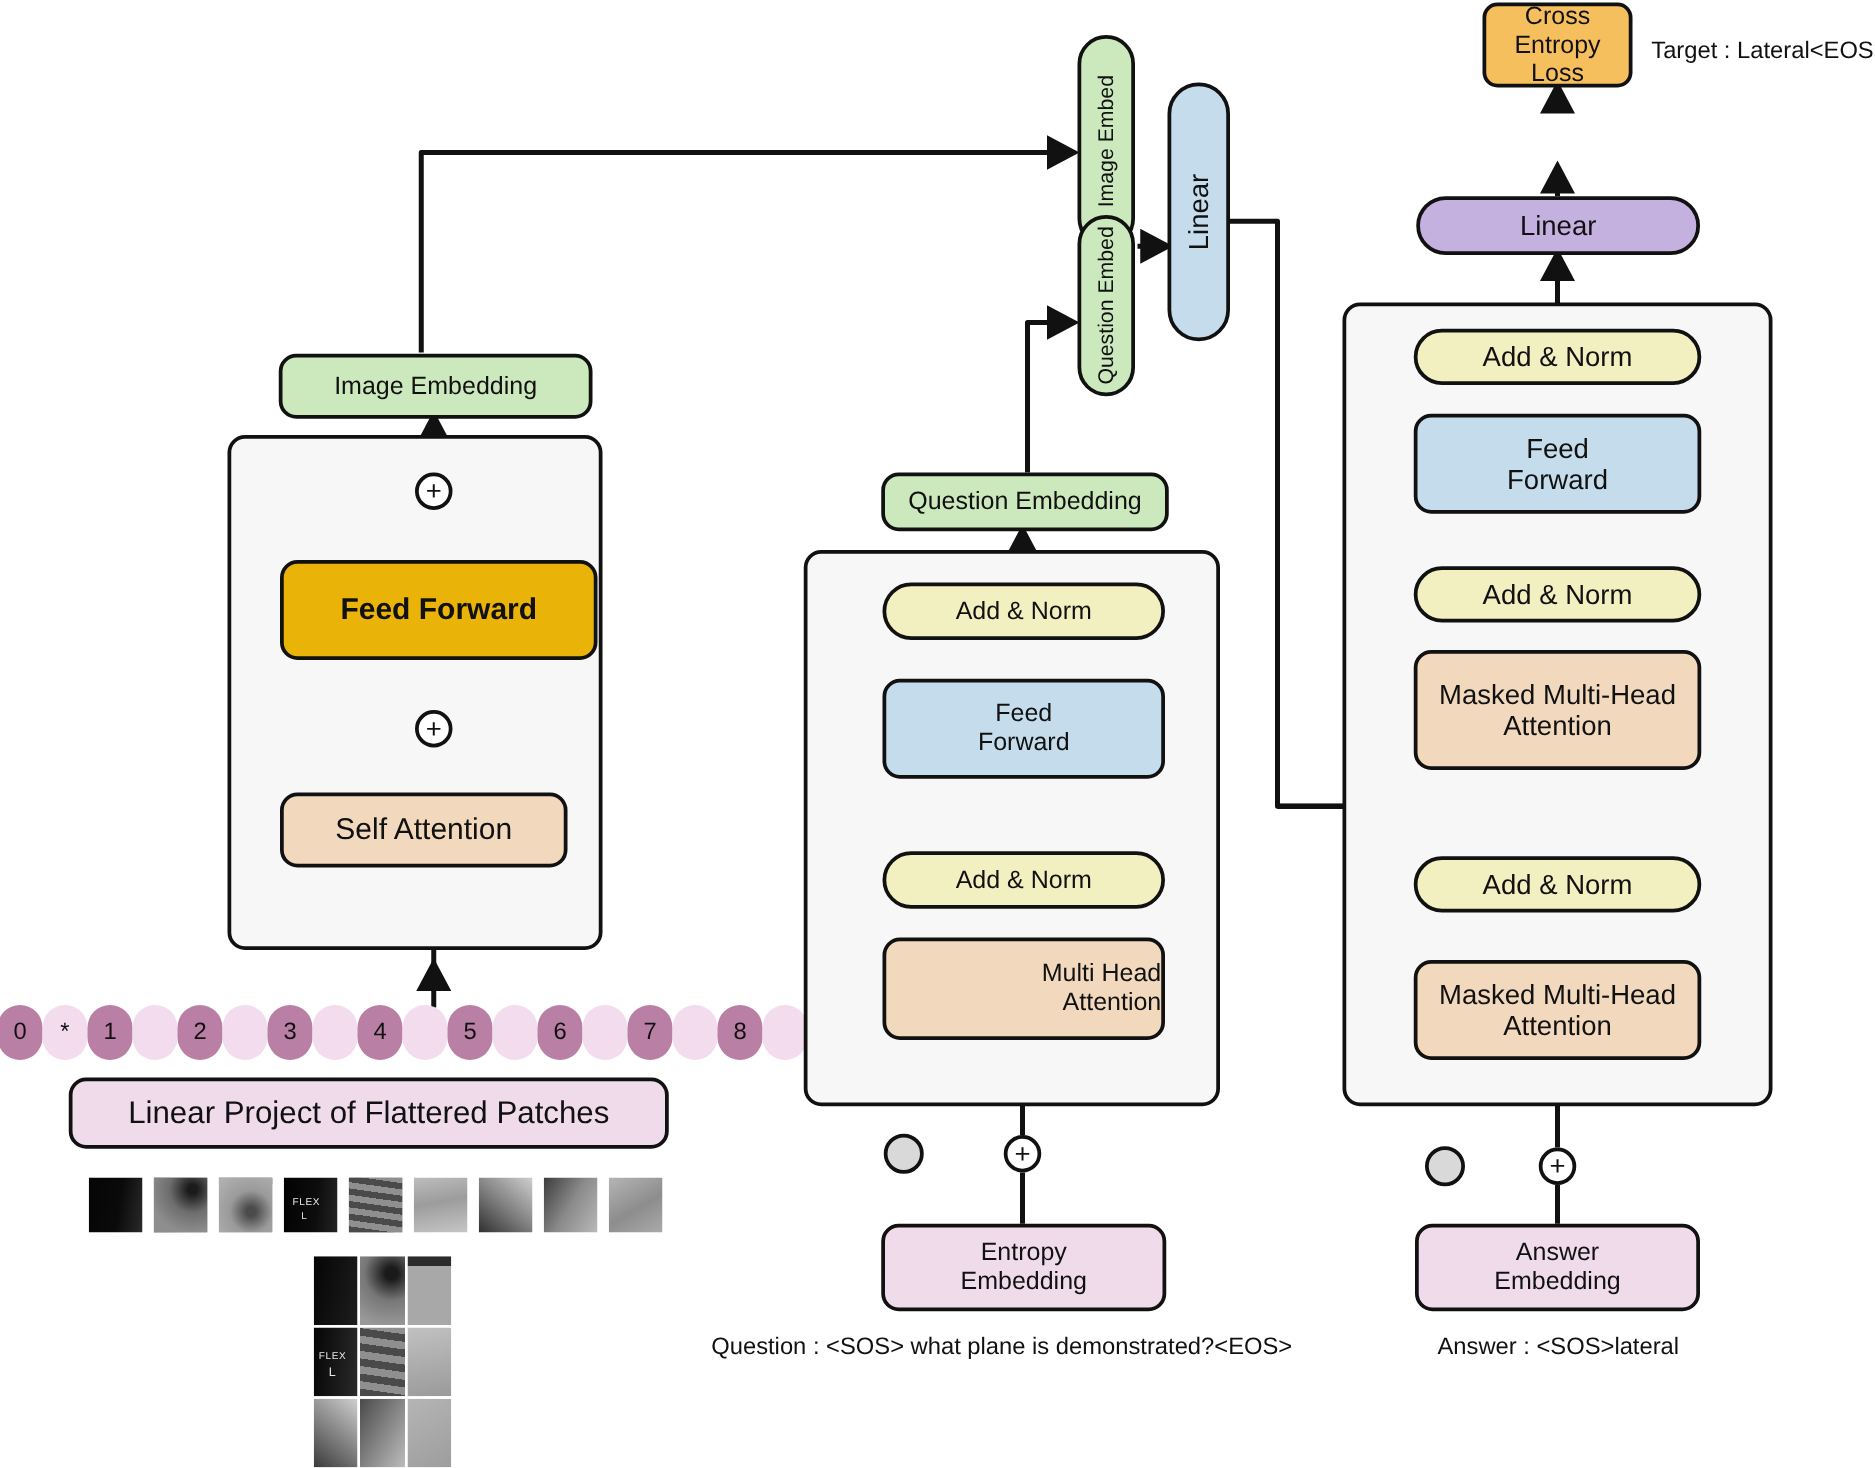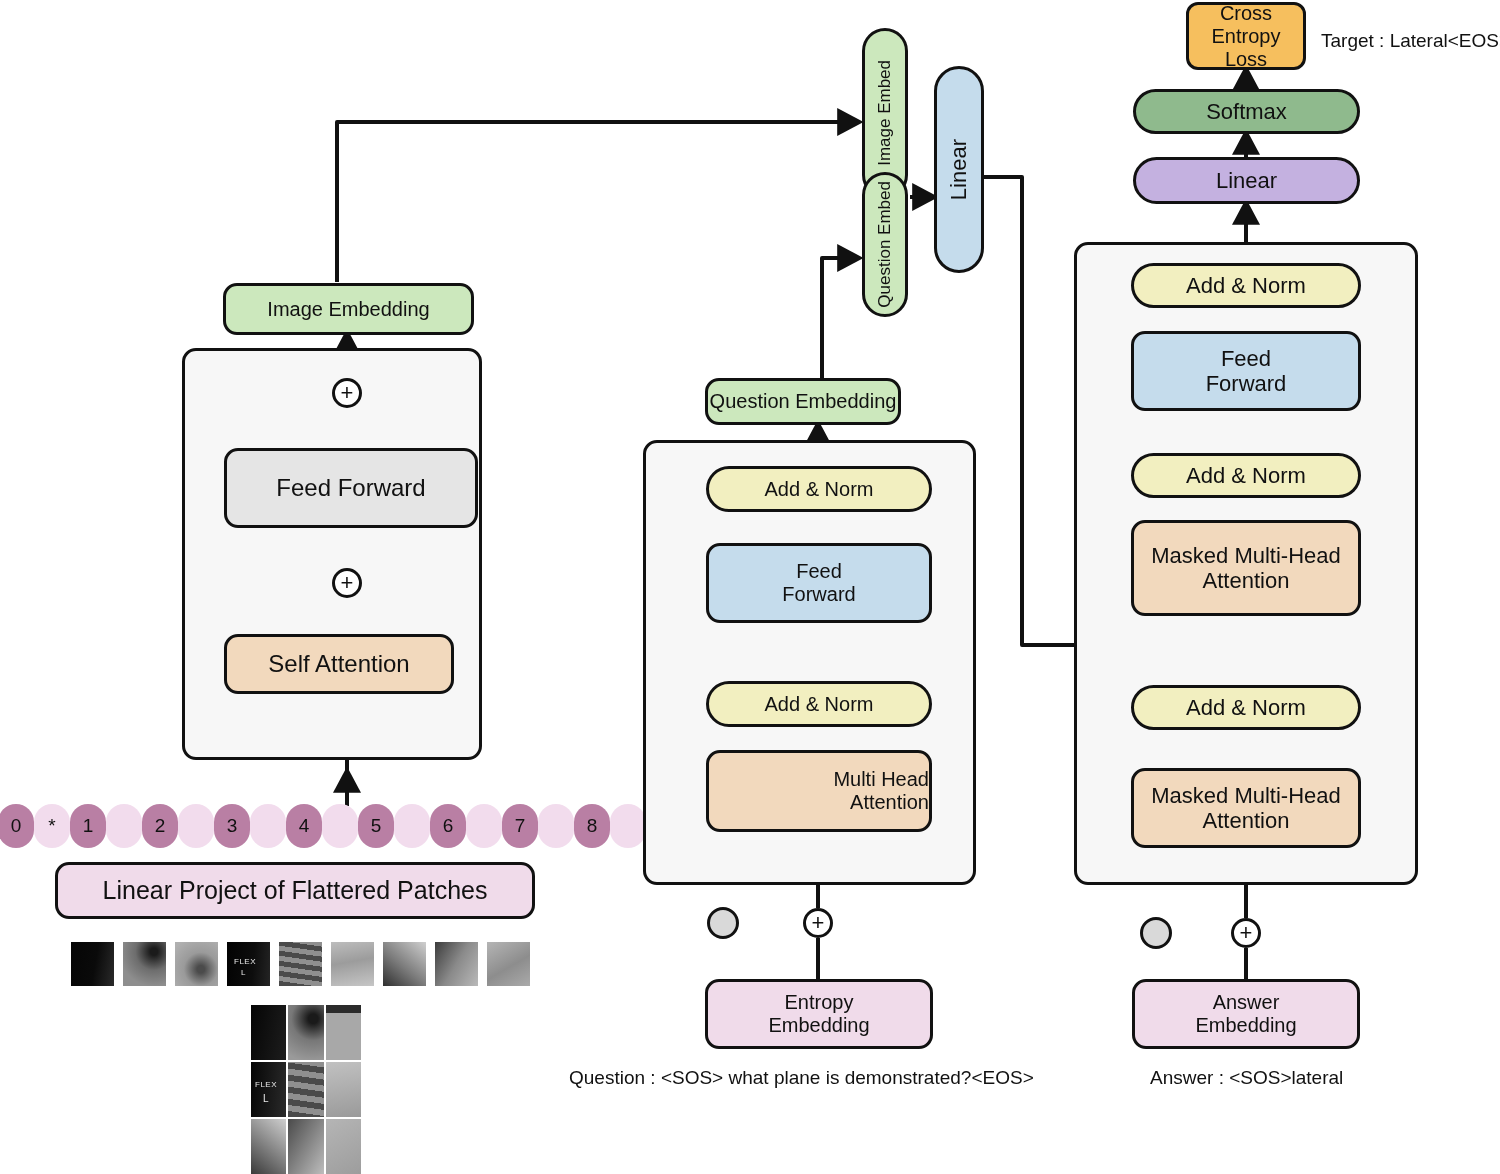--- a/index.html
+++ b/index.html
@@ -135,21 +135,21 @@
       <path d="M1246 89 L1246 70" marker-end="url(#ah)"></path>
     </g>
   </svg>
 
   <div class="panel" style="left:182px;top:348px;width:300px;height:412px;"></div>
 
   <div class="node rounded" style="left:223px;top:283px;width:251px;height:52px;background:#cce8bd;font-size:20px;">
     <span>Image Embedding</span>
   </div>
 
-  <div class="node rounded" style="left:224px;top:448px;width:254px;height:80px;background:#e5e5e5;font-size:24px;">
+  <div class="node rounded" style="left:224px;top:448px;width:254px;height:80px;background:#eab308;font-size:24px;font-weight:bold;">
     <span>Feed Forward</span>
   </div>
 
   <div class="node rounded" style="left:224px;top:634px;width:230px;height:60px;background:#f2d9bd;font-size:24px;">
     <span>Self Attention</span>
   </div>
 
   <div class="plus" style="left:332px;top:378px;">
     <span>+</span>
   </div>
@@ -243,21 +243,21 @@
     <div class="cell">
         <div class="xr" style="background:linear-gradient(120deg,#4a4a4a,#bdbdbd);"></div>
       </div>
     <div class="cell">
         <div class="xr" style="background:linear-gradient(150deg,#b5b5b5,#9d9d9d);"></div>
       </div>
   </div>
 
   <div class="panel" style="left:643px;top:440px;width:333px;height:445px;"></div>
 
-  <div class="node rounded" style="left:705px;top:378px;width:196px;height:47px;background:#cce8bd;font-size:20px;">
+  <div class="node rounded" style="left:705px;top:378px;width:230px;height:47px;background:#cce8bd;font-size:20px;">
     <span>Question Embedding</span>
   </div>
 
   <div class="node pill" style="left:706px;top:466px;width:226px;height:46px;background:#f2efc0;font-size:20px;">
     <span>Add &amp; Norm</span>
   </div>
 
   <div class="node rounded" style="left:706px;top:543px;width:226px;height:80px;background:#c5dcec;font-size:20px;flex-direction:column;">
     <span>Feed</span>
     <span>Forward</span>
@@ -332,23 +332,20 @@
     <span>Answer</span>
     <span>Embedding</span>
   </div>
 
   <div class="caption" style="left:1150px;top:1067px;">Answer : &lt;SOS&gt;lateral</div>
 
   <div class="node pill" style="left:1133px;top:157px;width:227px;height:47px;background:#c4b1e0;font-size:22px;">
     <span>Linear</span>
   </div>
 
-  <div class="node pill" style="left:1133px;top:89px;width:227px;height:45px;background:#8fba8d;font-size:22px;">
-    <span>Softmax</span>
-  </div>
 
   <div class="node sq" style="left:1186px;top:2px;width:120px;height:68px;background:#f6bf5e;font-size:20px;flex-direction:column;">
     <span>Cross</span>
     <span>Entropy Loss</span>
   </div>
 
   <div class="tgt" style="left:1321px;top:30px;">Target : Lateral&lt;EOS&gt;</div>
 
 </div>
 

